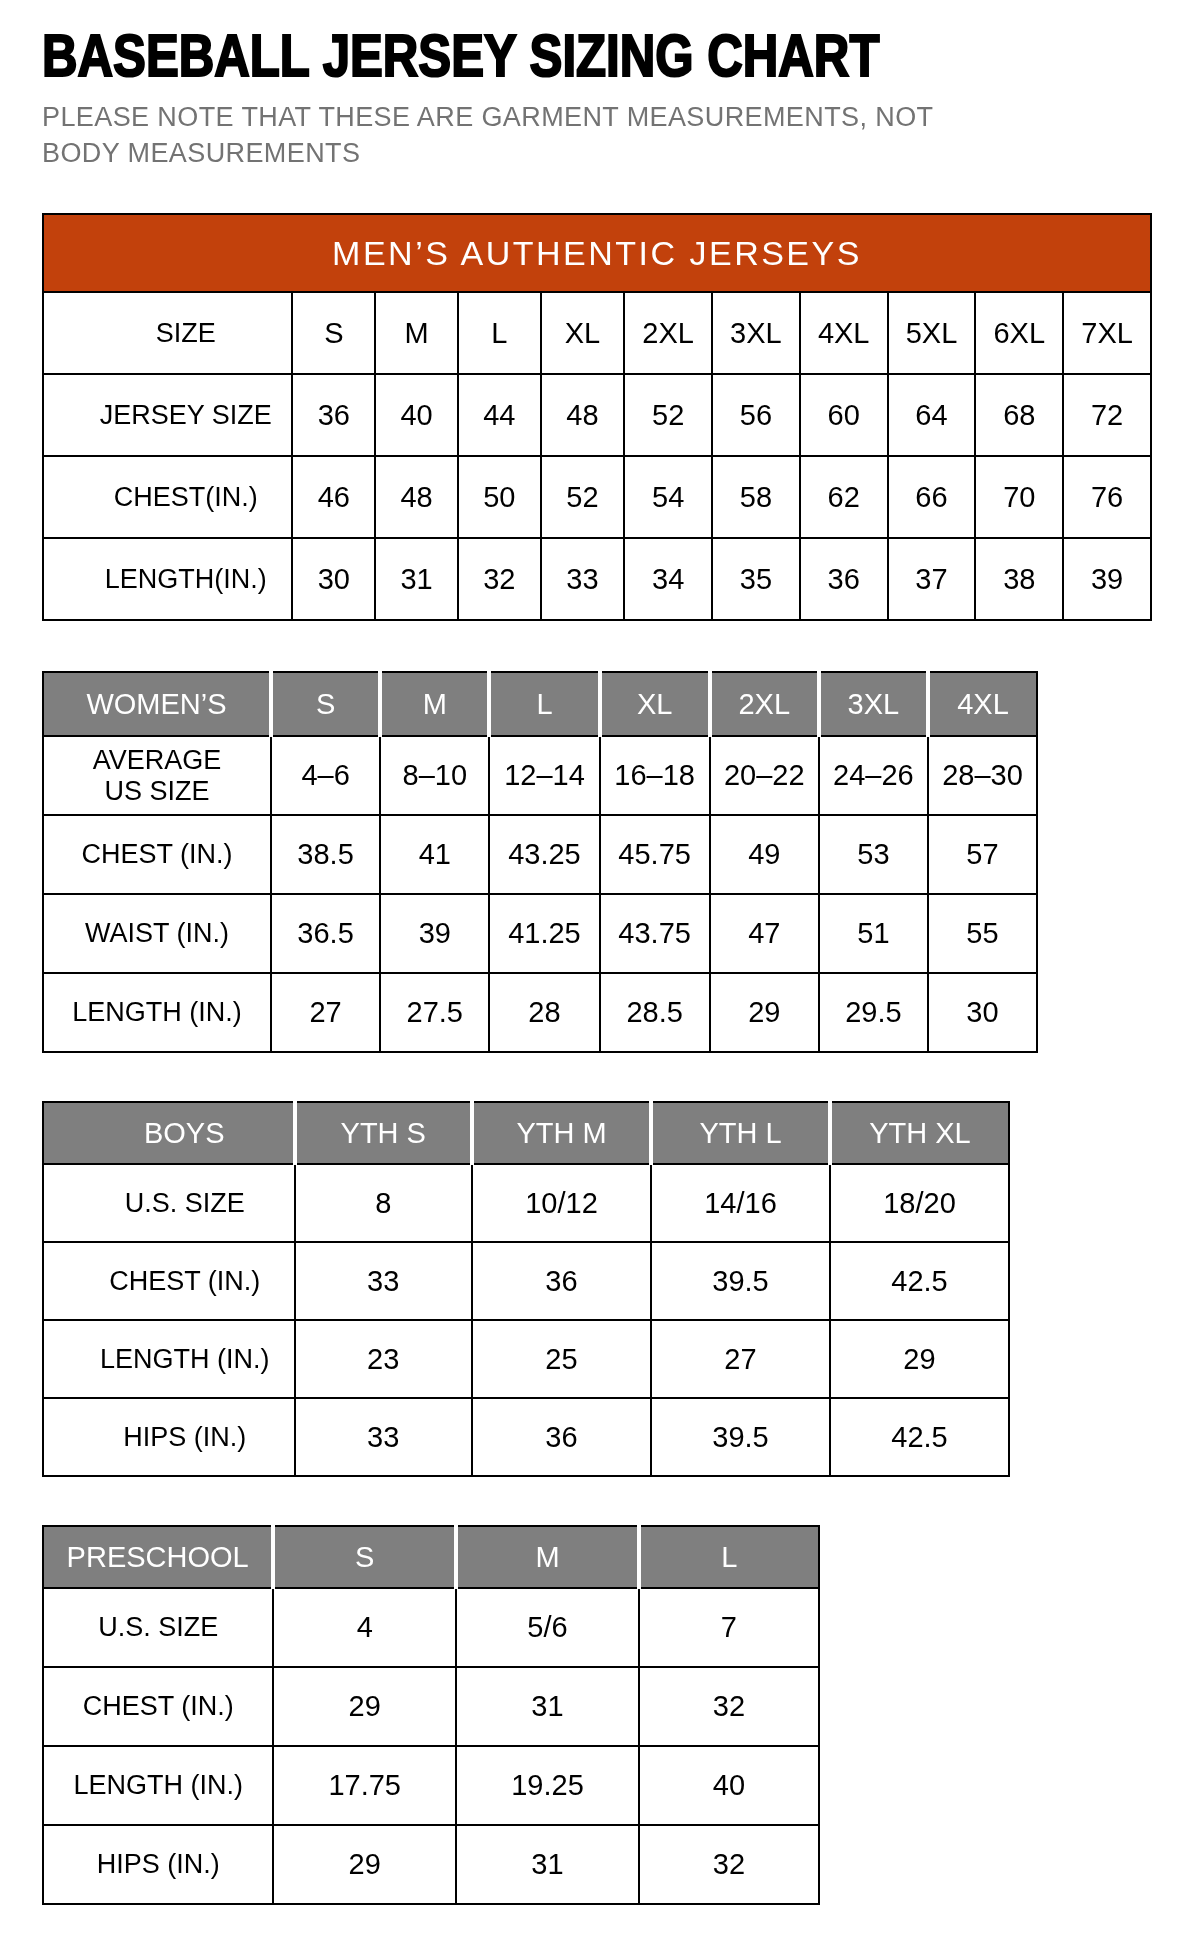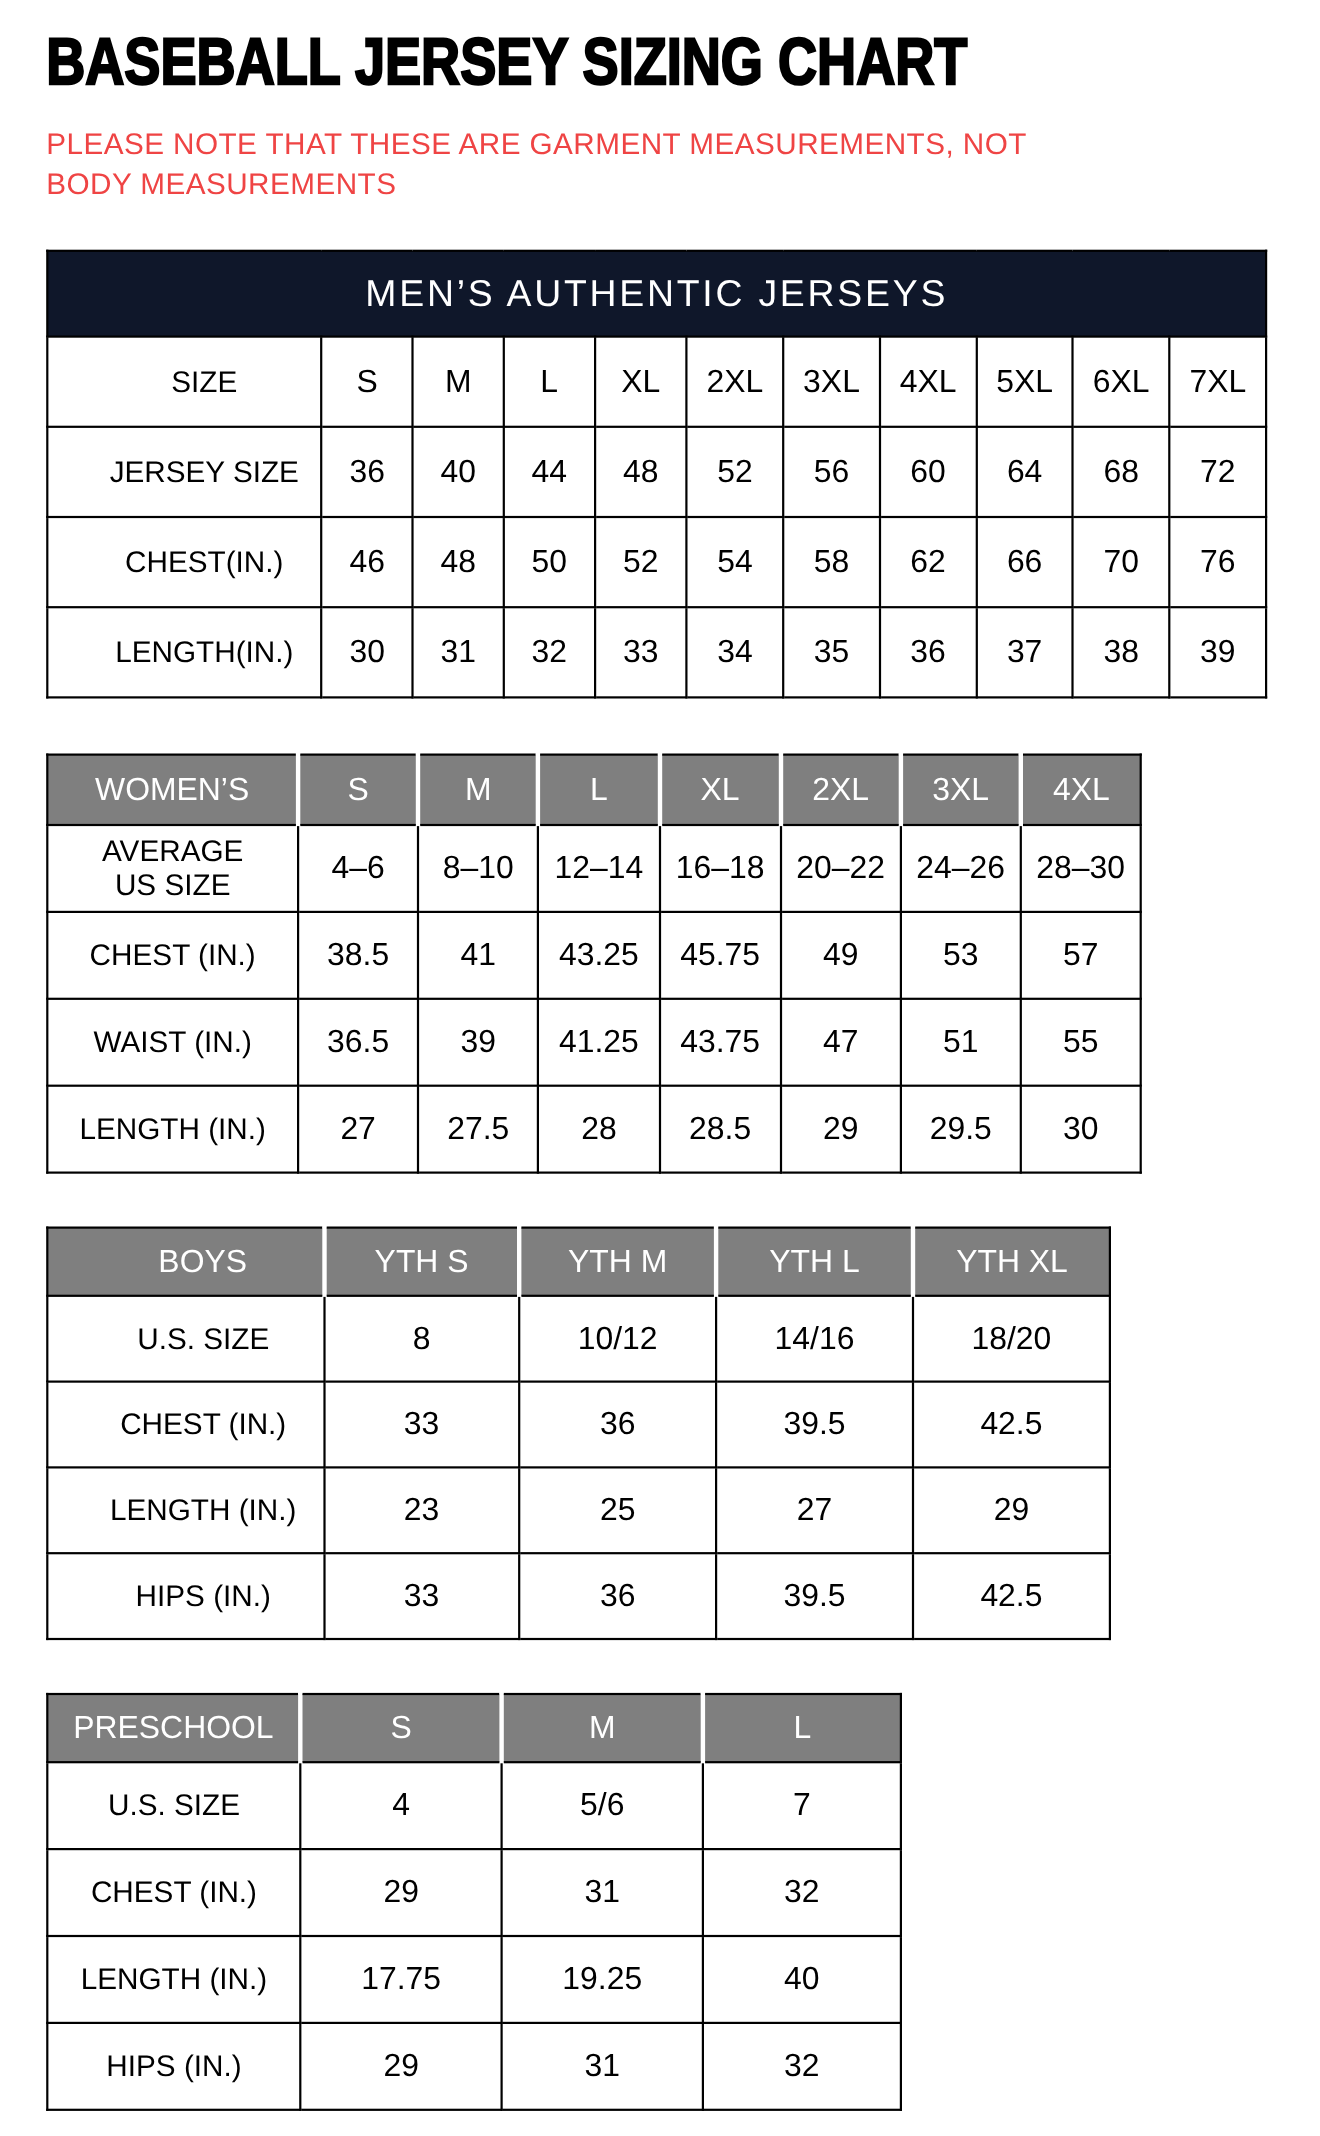--- a/index.html
+++ b/index.html
@@ -24,46 +24,46 @@
     font-weight: 900;
     letter-spacing: 0px;
     -webkit-text-stroke: 2.2px #000;
     transform: scaleX(0.82);
     transform-origin: left center;
     white-space: nowrap;
     margin: 6px 0 0 0;
     line-height: 1.0;
   }
   .note {
-    margin-top: 28px;
+    margin-top: 14px;
     max-width: 930px;
     font-size: 27px;
     line-height: 1.32;
     letter-spacing: 0.4px;
-    color: #ef4444;
+    color: #737373;
   }
 
   table.sz-table {
     border-collapse: collapse;
     text-align: center;
     table-layout: auto;
   }
   .sz-table td {
     border: 2px solid #000;
     font-size: 29px;
     padding: 0 4px;
     vertical-align: middle;
   }
   .sz-table td.label {
     font-size: 27px;
     white-space: pre-line;
     line-height: 1.15;
   }
   .sz-table .banner {
-    background: #0f172a;
+    background: #c2410c;
     color: #fff;
     font-size: 34px;
     letter-spacing: 2.5px;
     height: 76px;
     border: 2px solid #000;
   }
   .sz-table .header-row th {
     background: #7f7f7f;
     color: #fff;
     font-weight: normal;

